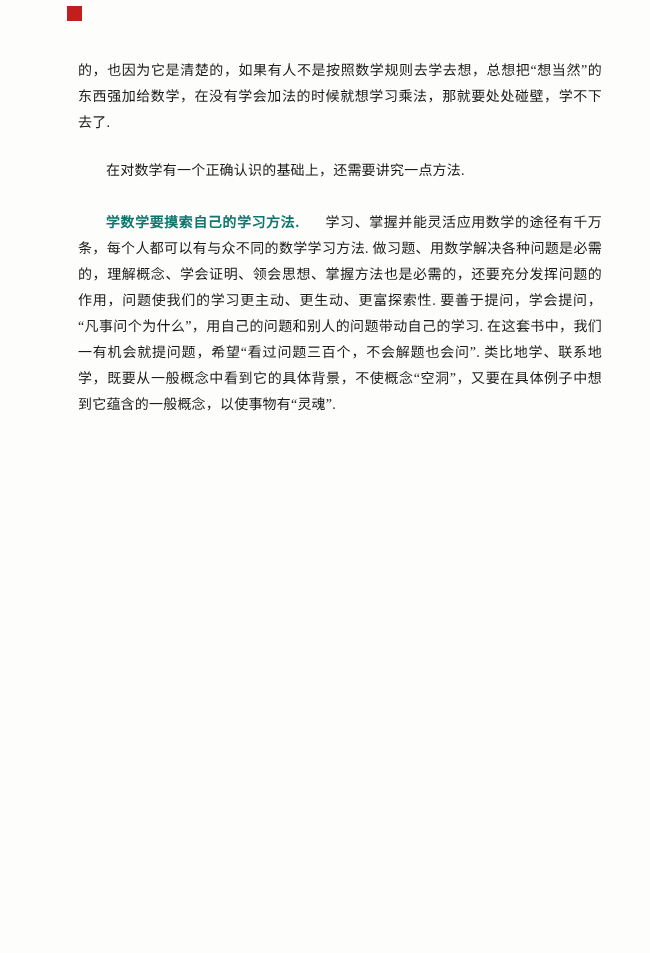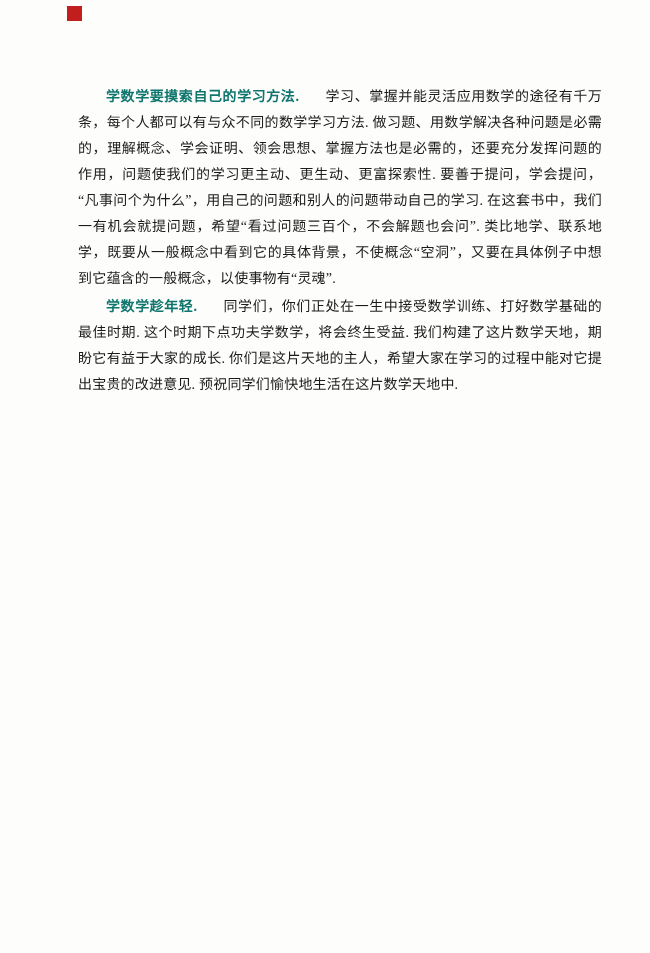--- a/index.html
+++ b/index.html
@@ -49,24 +49,23 @@
 </style>
 </head>
 <body>
 
 <div class="page">
 
   <div class="corner-marker" style="background:#c21e1e"></div>
 
   <div class="content">
 
+    <p class="para-continuation">的，也因为它是清楚的，如果有人不是按照数学规则去学去想，总想把“想当然”的东西强加给数学，在没有学会加法的时候就想学习乘法，那就要处处碰壁，学不下去了.</p>
 
+    <p class="para-transition">在对数学有一个正确认识的基础上，还需要讲究一点方法.</p>
 
     <p class="para-method">
       <span class="section-heading">学数学要摸索自己的学习方法.</span><span>学习、掌握并能灵活应用数学的途径有千万条，每个人都可以有与众不同的数学学习方法. 做习题、用数学解决各种问题是必需的，理解概念、学会证明、领会思想、掌握方法也是必需的，还要充分发挥问题的作用，问题使我们的学习更主动、更生动、更富探索性. 要善于提问，学会提问，“凡事问个为什么”，用自己的问题和别人的问题带动自己的学习. 在这套书中，我们一有机会就提问题，希望“看过问题三百个，不会解题也会问”. 类比地学、联系地学，既要从一般概念中看到它的具体背景，不使概念“空洞”，又要在具体例子中想到它蕴含的一般概念，以使事物有“灵魂”.</span>
     </p>
 
-    <p class="para-young">
-      <span class="section-heading">学数学趁年轻.</span><span>同学们，你们正处在一生中接受数学训练、打好数学基础的最佳时期. 这个时期下点功夫学数学，将会终生受益. 我们构建了这片数学天地，期盼它有益于大家的成长. 你们是这片天地的主人，希望大家在学习的过程中能对它提出宝贵的改进意见. 预祝同学们愉快地生活在这片数学天地中.</span>
-    </p>
 
   </div>
 </div>
 
 </body></html>

